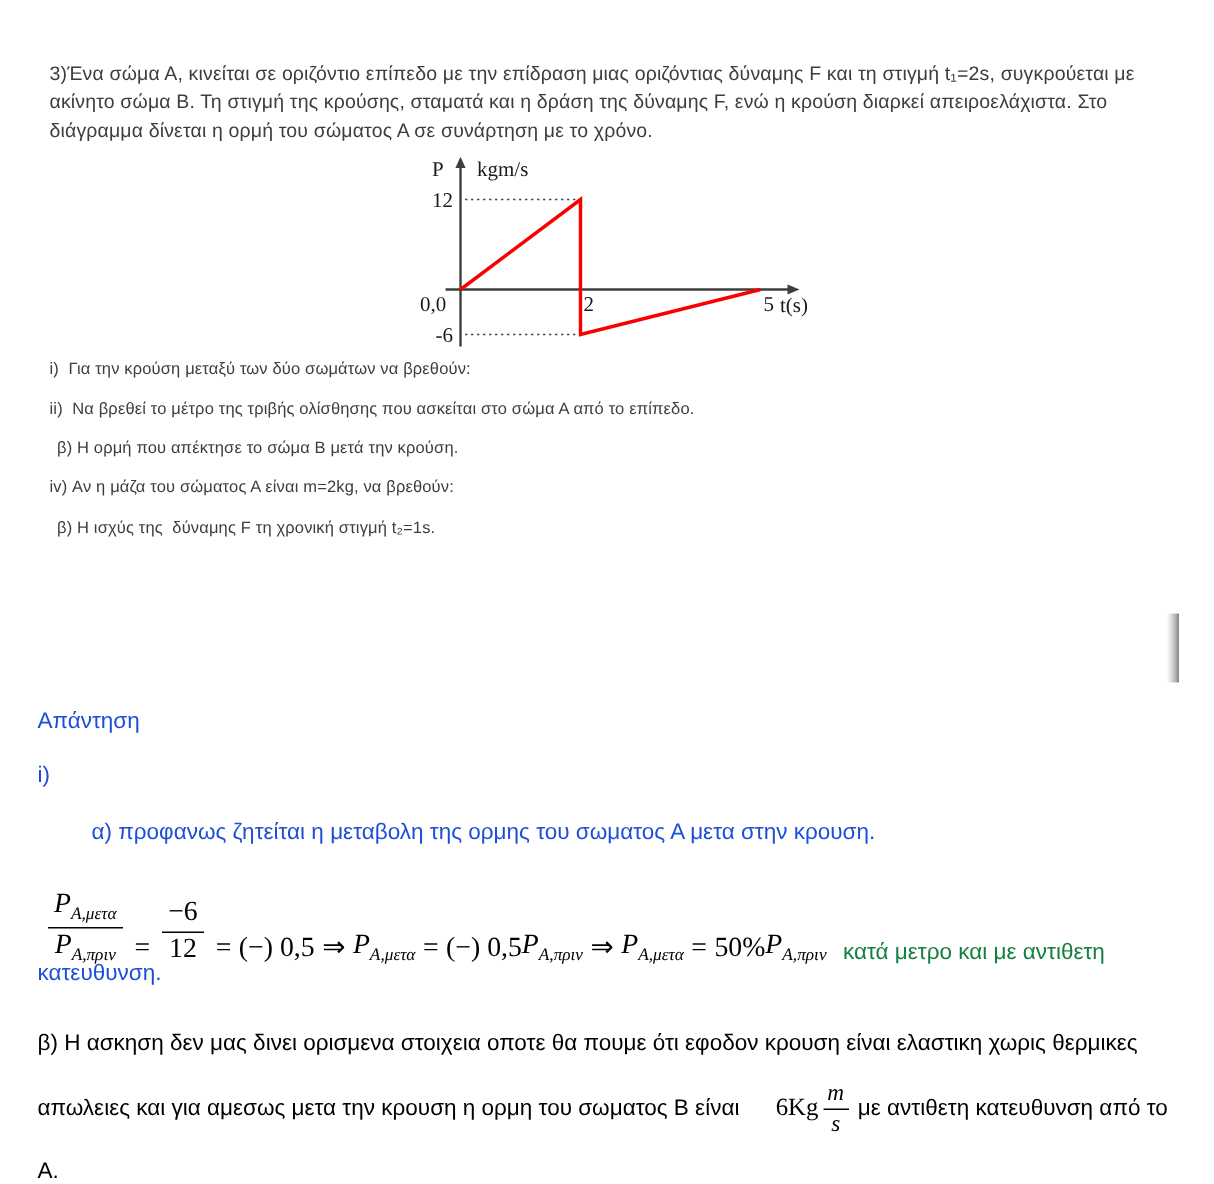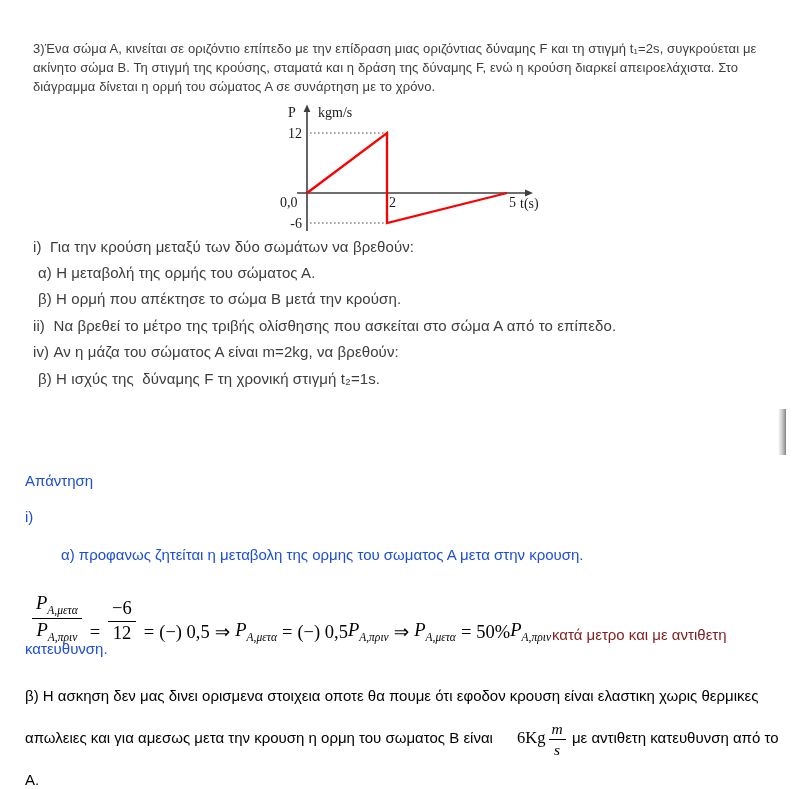--- a/index.html
+++ b/index.html
@@ -11,21 +11,21 @@
   .statement{
     position:absolute;left:33px;top:26px;width:749px;
     font-size:13px;line-height:19px;color:#3d3d3d;letter-spacing:0.1px;
   }
   
   .chart{position:absolute;left:280px;top:104px;}
   .clab{font-family:"Liberation Serif",serif;font-size:14px;fill:#1b1b1b;}
   
   .questions{
     position:absolute;left:33px;top:233px;color:#3d3d3d;
-    font-size:15px;letter-spacing:0.1px;
+    font-size:11px;letter-spacing:0.1px;
   }
   .qline{height:26.4px;display:flex;align-items:center;white-space:pre;}
   .q-sub{padding-left:5px;}
   
   .ans{position:absolute;left:25px;color:#1d4ed8;font-size:15px;}
   .ans-h{top:472px;}
   .ans-i{top:508px;}
   .ans-ia{top:546px;margin-left:36px;}
   .ans-cont{top:640px;}
   
@@ -33,21 +33,21 @@
     position:absolute;left:29px;top:581px;height:62px;
     display:flex;align-items:flex-end;
     font-family:"Liberation Serif",serif;font-size:18.5px;color:#000;
   }
   .frac{display:inline-flex;flex-direction:column;align-items:center;margin:0 3px;}
   .fnum{display:inline-block;border-bottom:1.4px solid #000;padding:0 4px 2px;line-height:1.05;text-align:center;}
   .fden{display:inline-block;padding:2px 4px 0;line-height:1.05;text-align:center;}
   .mvar{font-style:italic;}
   sub.msub{font-style:italic;font-size:11.5px;line-height:1;}
   .mop{margin:0 5px;}
-  .eqtext{font-family:"Liberation Sans",sans-serif;font-size:15px;color:#7f1d1d;margin-left:1px;white-space:nowrap;}
+  .eqtext{font-family:"Liberation Sans",sans-serif;font-size:15px;color:#15803d;margin-left:11px;white-space:nowrap;}
   
   .ansb{
     position:absolute;left:25px;top:660px;width:760px;
     font-size:15px;line-height:42px;color:#000;
   }
   .mser{font-family:"Liberation Serif",serif;font-size:16.5px;margin-left:20px;}
   .ifrac{
     display:inline-flex;flex-direction:column;align-items:center;vertical-align:middle;
     font-family:"Liberation Serif",serif;font-style:italic;font-size:15.5px;
     line-height:1.1;margin:0 2px 0 3px;
@@ -78,23 +78,22 @@
     <text x="0" y="103" class="clab">0,0</text>
     <text x="240" y="104" class="clab">t(s)</text>
     <text x="109" y="103" class="clab">2</text>
     <text x="229" y="103" class="clab">5</text>
     <text x="22" y="34" class="clab" text-anchor="end">12</text>
     <text x="22" y="124" class="clab" text-anchor="end">-6</text>
   </svg>
 
 <div class="questions">
   <div class="qline">i)  Για την κρούση μεταξύ των δύο σωμάτων να βρεθούν:</div>
-  <div class="qline q-sub">α) Η μεταβολή της ορμής του σώματος Α.</div>
+  <div class="qline">ii)  Να βρεθεί το μέτρο της τριβής ολίσθησης που ασκείται στο σώμα Α από το επίπεδο.</div>
   <div class="qline q-sub">β) Η ορμή που απέκτησε το σώμα Β μετά την κρούση.</div>
-  <div class="qline">ii)  Να βρεθεί το μέτρο της τριβής ολίσθησης που ασκείται στο σώμα Α από το επίπεδο.</div>
   <div class="qline">iv) Αν η μάζα του σώματος Α είναι m=2kg, να βρεθούν:</div>
   <div class="qline q-sub">β) Η ισχύς της  δύναμης F τη χρονική στιγμή t₂=1s.</div>
 </div>
 
 <div class="ans ans-h">Απάντηση</div>
 <div class="ans ans-i">i)</div>
 <div class="ans ans-ia">α) προφανως ζητείται η μεταβολη της ορμης του σωματος Α μετα στην κρουση.</div>
 
 <div class="eq">
     <span class="frac">

